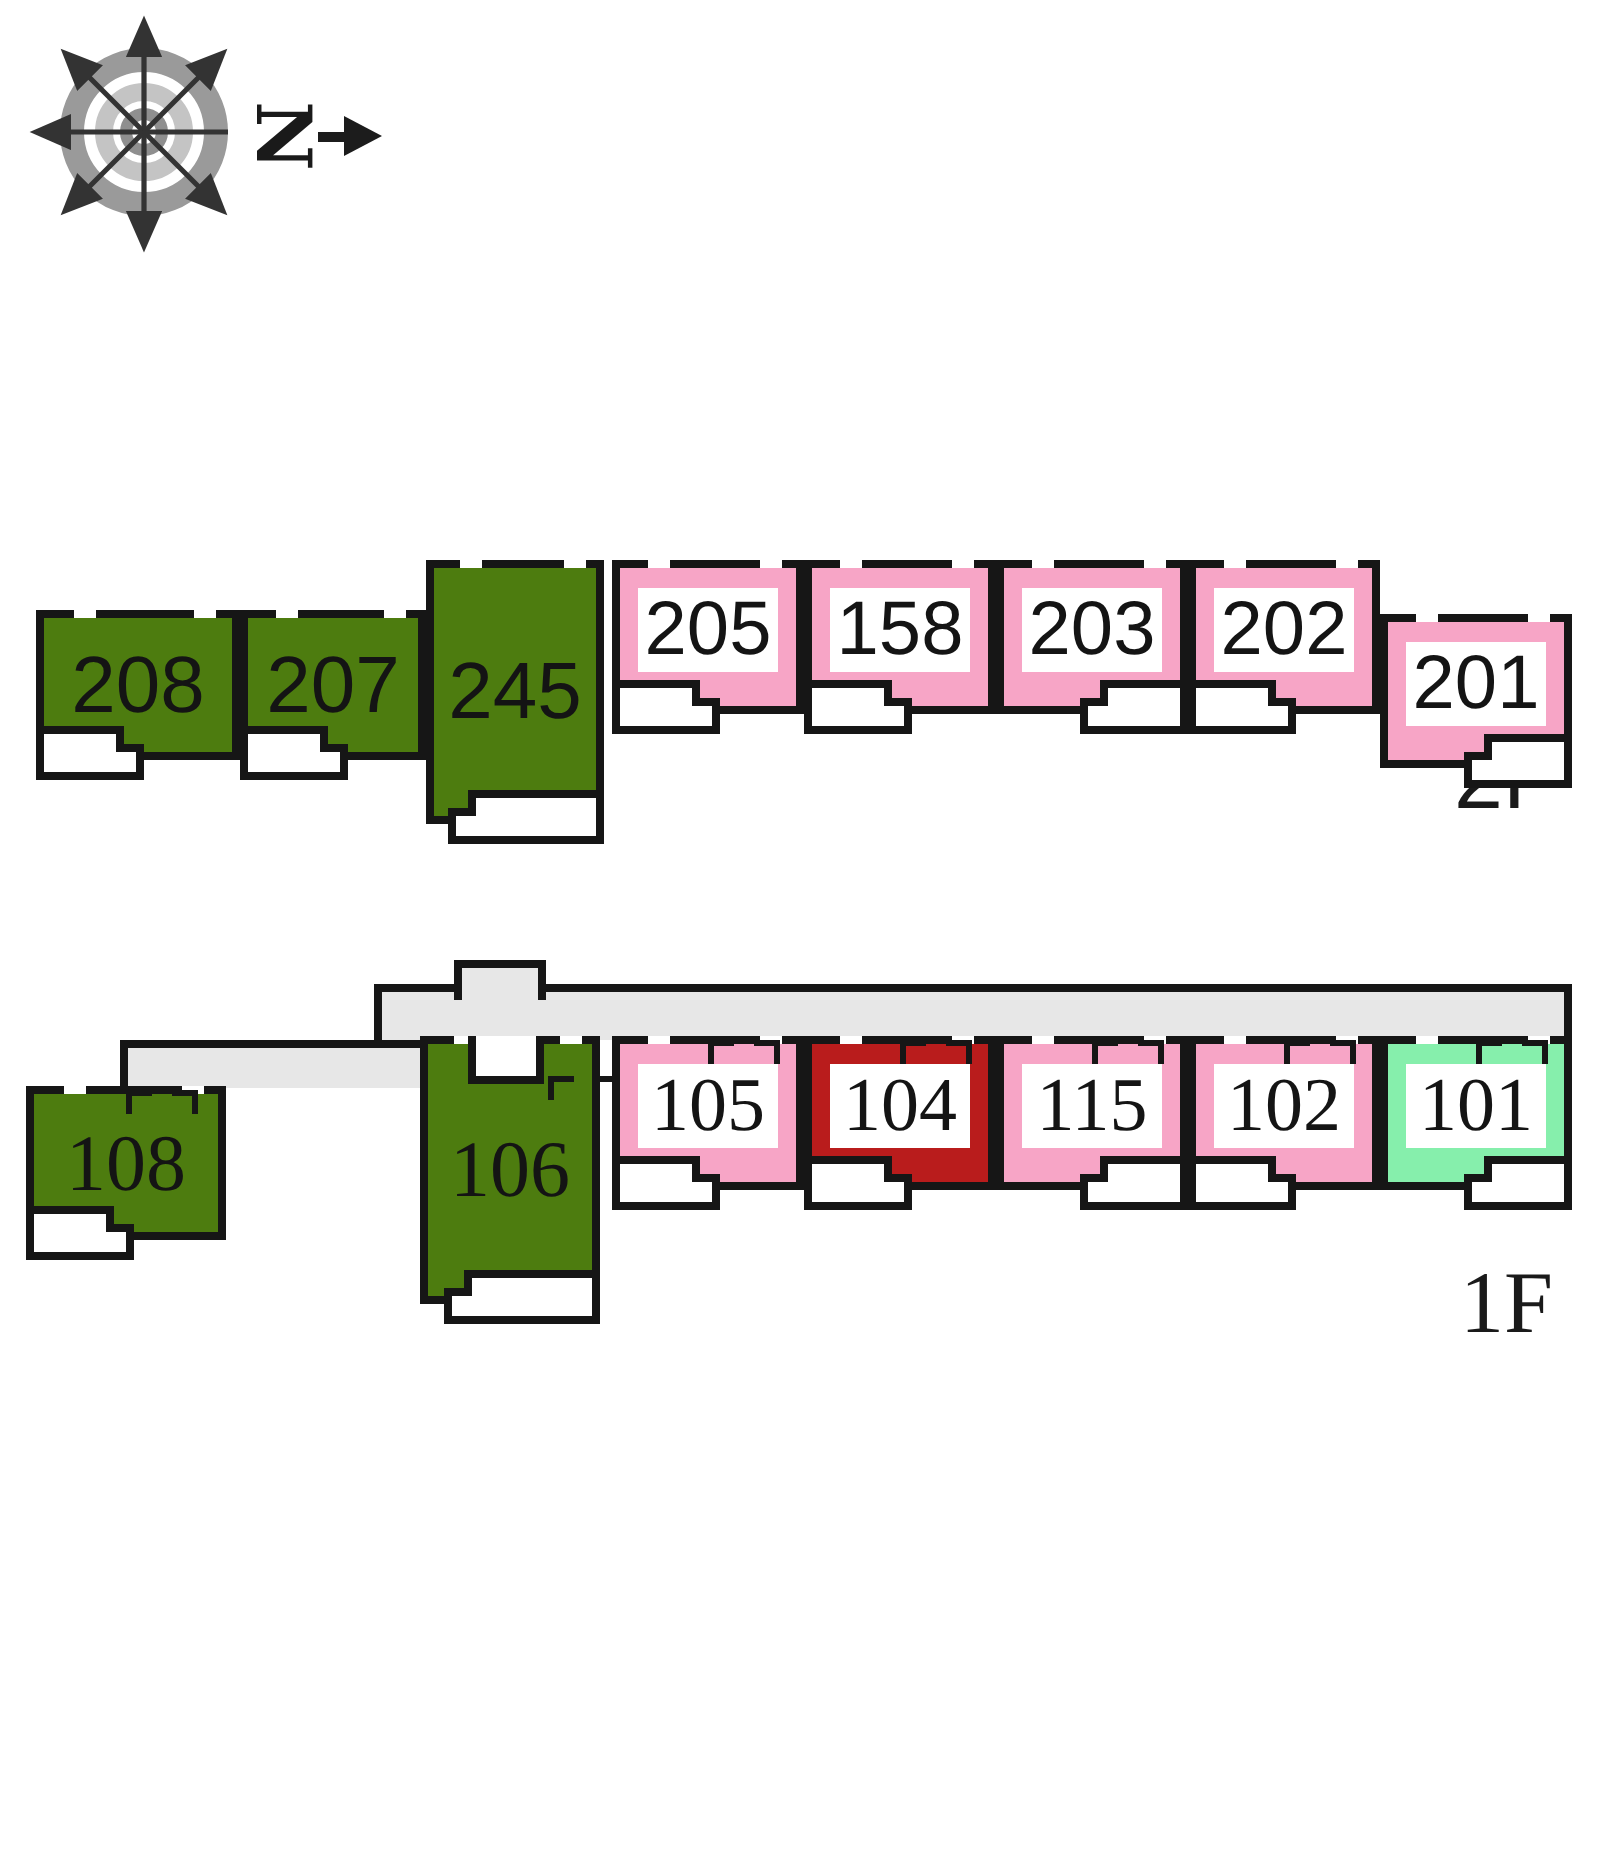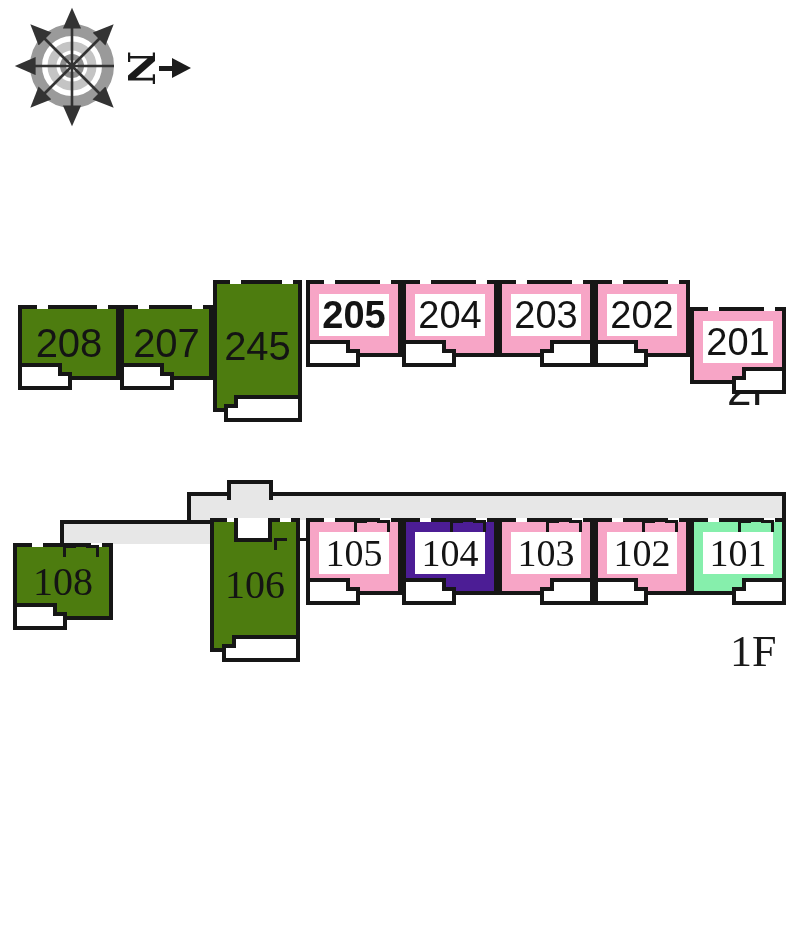--- a/index.html
+++ b/index.html
@@ -55,21 +55,21 @@
                border-right:3px solid #161616;border-top:3px solid #161616;}
 
   
   .alcove{position:absolute;top:-4px;left:20px;width:38px;height:24px;background:#ffffff;
           border:4px solid #161616;border-top:none;box-sizing:border-box;z-index:4;}
 
   
   .r208{left:18px;top:25px;width:102px;height:75px;}
   .r207{left:120px;top:25px;width:93px;height:75px;}
   .r206{left:213px;top:0px;width:89px;height:132px;}
-  .r205{left:306px;top:0px;width:96px;height:77px;font-weight:bold;}
+  .r205{left:306px;top:0px;width:96px;height:77px;}
   .r204{left:402px;top:0px;width:96px;height:77px;}
   .r203{left:498px;top:0px;width:96px;height:77px;}
   .r202{left:594px;top:0px;width:96px;height:77px;}
   .r201{left:690px;top:0px;width:96px;height:77px;margin-top:27px;}
 
   
   .r108{left:13px;top:51px;width:100px;height:77px;}
   .r107{left:113px;top:51px;width:97px;height:77px;}
   .r106{left:210px;top:26px;width:90px;height:134px;}
   .r105{left:306px;top:26px;width:96px;height:77px;}
@@ -147,21 +147,21 @@
     <div class="room pink r205 step-l" style="background: rgb(247, 165, 198);">
       <span class="plate">
           <span class="num">205</span>
         </span>
       <span class="stepin"></span>
       <span class="stepout"></span>
     </div>
 
     <div class="room pink r204 step-l" style="background: rgb(247, 165, 198);">
       <span class="plate">
-          <span class="num">204</span>
+          <span class="num">158</span>
         </span>
       <span class="stepin"></span>
       <span class="stepout"></span>
     </div>
 
     <div class="room pink r203 step-r" style="background: rgb(247, 165, 198);">
       <span class="plate">
           <span class="num">203</span>
         </span>
       <span class="stepin"></span>
@@ -211,32 +211,32 @@
 
     <div class="room pink r105 step-l" style="background: rgb(247, 165, 198);">
       <span class="plate">
           <span class="num">105</span>
         </span>
       <span class="door"></span>
       <span class="stepin"></span>
       <span class="stepout"></span>
     </div>
 
-    <div class="room pink r104 step-l" style="background: #4c1d95;">
+    <div class="room pink r104 step-l" style="background: #b91c1c;">
       <span class="plate">
           <span class="num">104</span>
         </span>
       <span class="door"></span>
       <span class="stepin"></span>
       <span class="stepout"></span>
     </div>
 
     <div class="room pink r103 step-r" style="background: rgb(247, 165, 198);">
       <span class="plate">
-          <span class="num">103</span>
+          <span class="num">115</span>
         </span>
       <span class="door"></span>
       <span class="stepin"></span>
       <span class="stepout"></span>
     </div>
 
     <div class="room pink r102 step-l" style="background: rgb(247, 165, 198);">
       <span class="plate">
           <span class="num">102</span>
         </span>

